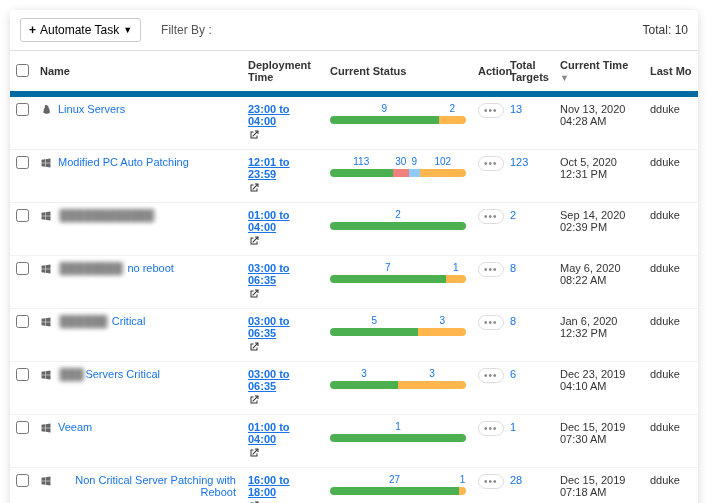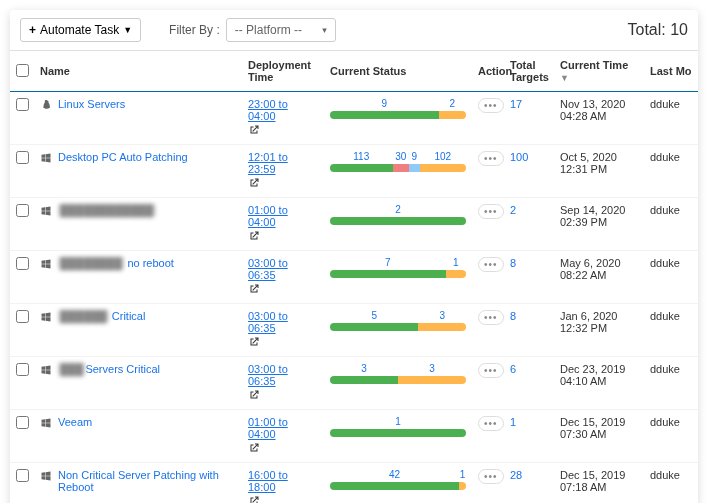--- a/index.html
+++ b/index.html
@@ -2,39 +2,39 @@
 <html><head>
 <meta charset="utf-8">
 <style>
 * { box-sizing: border-box; margin: 0; padding: 0; }
 body { font-family: -apple-system, "Segoe UI", Arial, sans-serif; font-size: 12px; color: #333; background: #fff; padding: 10px; }
 .container { width: 688px; border-radius: 4px; box-shadow: 0 2px 10px rgba(0,0,0,0.15); background: #fff; overflow: hidden; }
 .toolbar { display: flex; align-items: center; padding: 8px 10px; border-bottom: 1px solid #e0e0e0; }
 .btn { display: inline-flex; align-items: center; gap: 4px; border: 1px solid #ccc; border-radius: 3px; padding: 4px 8px; background: #fff; font-size: 12px; cursor: pointer; }
 .btn .plus { font-weight: bold; }
 .caret { font-size: 9px; }
-.filter-label { margin-left: 28px; color: #555; }
+.filter-label { margin-left: 20px; color: #555; }
 .select { display: inline-flex; align-items: center; border: 1px solid #ccc; border-radius: 3px; padding: 4px 8px; margin-left: 6px; width: 110px; justify-content: space-between; color: #666; cursor: pointer; }
-.total { margin-left: auto; font-size: 16px; color: #333; }
+.total { margin-left: auto; font-size: 12px; color: #333; }
 table { width: 100%; border-collapse: collapse; table-layout: fixed; }
-th { text-align: left; font-weight: 600; font-size: 11px; color: #333; padding: 8px 6px; border-bottom: 1px solid #0369a1; }
+th { text-align: left; font-weight: 600; font-size: 11px; color: #333; padding: 8px 6px; border-bottom: 6px solid #0369a1; }
 td { padding: 6px 6px; vertical-align: top; border-bottom: 1px solid #f2f2f2; font-size: 11px; }
 .col-check { width: 24px; }
 .col-name { width: 208px; }
 .col-time { width: 82px; }
 .col-status { width: 148px; }
 .col-action { width: 32px; }
 .col-targets { width: 50px; }
 .col-modified { width: 90px; }
 .col-lastmod { width: 54px; }
 .name-cell { display: flex; align-items: flex-start; gap: 6px; }
 .os-icon { width: 12px; height: 12px; flex-shrink: 0; margin-top: 1px; }
-.name-link { color: #1a73e8; text-decoration: none; word-wrap: break-word; }
+.name-link { color: #1a73e8; text-decoration: none; word-wrap: break-word; text-align: right; }
 .name-blur { filter: blur(2px); color: #888; background: #e0e0e0; border-radius: 2px; padding: 0 2px; }
-.time-link { color: #1a73e8; font-weight: 400; display: block; }
+.time-link { color: #1a73e8; font-weight: 700; display: block; }
 .ext-icon { width: 12px; height: 12px; display: inline-block; margin-top: 2px; }
 .status-labels { display: flex; margin-bottom: 2px; font-size: 10px; color: #1a73e8; }
 .status-labels span { text-align: center; }
 .status-bar { display: flex; height: 8px; border-radius: 4px; overflow: hidden; width: 100%; }
 .status-bar div { height: 100%; }
 .action-btn { display: inline-flex; align-items: center; justify-content: center; border: 1px solid #ddd; border-radius: 10px; padding: 1px 5px; color: #888; font-size: 10px; cursor: pointer; letter-spacing: 1px; }
 .targets { color: #1a73e8; font-weight: 500; }
 .modified { color: #333; }
 .sort-arrow { font-size: 9px; color: #888; }
 input[type=checkbox] { cursor: pointer; }
@@ -45,24 +45,20 @@
 <body>
 
 <div class="container">
   <div class="toolbar">
     <button class="btn">
       <span class="plus">+</span>
       <span>Automate Task</span>
       <span class="caret">▼</span>
     </button>
     <span class="filter-label">Filter By :</span>
-    <div class="select">
-      <span>-- Platform --</span>
-      <span class="caret">▾</span>
-    </div>
     <div class="total">
       <span>Total:</span>
       <span>10</span>
     </div>
   </div>
 
   <table>
     <thead>
       <tr>
         <th class="col-check">
@@ -98,53 +94,53 @@
             <div class="status-labels">
               <span style="width:80%">9</span>
               <span style="width:20%">2</span>
             </div>
             <div class="status-bar">
               <div style="width:80%;background:#4caf50"></div>
               <div style="width:20%;background:#ffb74d"></div>
             </div>
           </td>
           <td><span class="action-btn">•••</span></td>
-          <td><span class="targets">17</span></td>
+          <td><span class="targets">13</span></td>
           <td><span class="modified">Nov 13, 2020 04:28 AM</span></td>
           <td><span>dduke</span></td>
         </tr>
         <tr>
           <td><input type="checkbox" style=""></td>
           <td>
             <div class="name-cell">
               <svg class="os-icon windows" viewBox="0 0 24 24">
                 <path d="M3 5.5l7-1v7H3v-6zm0 13l7 1v-7H3v6zm8 1.1l10 1.4V12.5H11v7.1zm0-15.2v7.1h10V3L11 4.4z"></path>
               </svg>
-              <a href="#" class="name-link">Desktop PC Auto Patching</a>
+              <a href="#" class="name-link">Modified PC Auto Patching</a>
             </div>
           </td>
           <td><a href="#" class="time-link">12:01 to 23:59</a><svg class="ext-icon" viewBox="0 0 24 24">
               <path fill="#333" d="M14 3v2h3.6l-9 9 1.4 1.4 9-9V10h2V3h-7zM5 5h6v2H7v10h10v-4h2v6H5V5z"></path>
             </svg></td>
           <td>
             <div class="status-labels">
               <span style="width:46%">113</span>
               <span style="width:12%">30</span>
               <span style="width:8%">9</span>
               <span style="width:34%">102</span>
             </div>
             <div class="status-bar">
               <div style="width:46%;background:#4caf50"></div>
               <div style="width:12%;background:#f08080"></div>
               <div style="width:8%;background:#90caf9"></div>
               <div style="width:34%;background:#ffb74d"></div>
             </div>
           </td>
           <td><span class="action-btn">•••</span></td>
-          <td><span class="targets">100</span></td>
+          <td><span class="targets">123</span></td>
           <td><span class="modified">Oct 5, 2020 12:31 PM</span></td>
           <td><span>dduke</span></td>
         </tr>
         <tr>
           <td><input type="checkbox" style=""></td>
           <td>
             <div class="name-cell">
               <svg class="os-icon windows" viewBox="0 0 24 24">
                 <path d="M3 5.5l7-1v7H3v-6zm0 13l7 1v-7H3v6zm8 1.1l10 1.4V12.5H11v7.1zm0-15.2v7.1h10V3L11 4.4z"></path>
               </svg>
@@ -285,21 +281,21 @@
                 <path d="M3 5.5l7-1v7H3v-6zm0 13l7 1v-7H3v6zm8 1.1l10 1.4V12.5H11v7.1zm0-15.2v7.1h10V3L11 4.4z"></path>
               </svg>
               <a href="#" class="name-link">Non Critical Server Patching with Reboot</a>
             </div>
           </td>
           <td><a href="#" class="time-link">16:00 to 18:00</a><svg class="ext-icon" viewBox="0 0 24 24">
               <path fill="#333" d="M14 3v2h3.6l-9 9 1.4 1.4 9-9V10h2V3h-7zM5 5h6v2H7v10h10v-4h2v6H5V5z"></path>
             </svg></td>
           <td>
             <div class="status-labels">
-              <span style="width:95%">42</span>
+              <span style="width:95%">27</span>
               <span style="width:5%">1</span>
             </div>
             <div class="status-bar">
               <div style="width:95%;background:#4caf50"></div>
               <div style="width:5%;background:#ffb74d"></div>
             </div>
           </td>
           <td><span class="action-btn">•••</span></td>
           <td><span class="targets">28</span></td>
           <td><span class="modified">Dec 15, 2019 07:18 AM</span></td>

